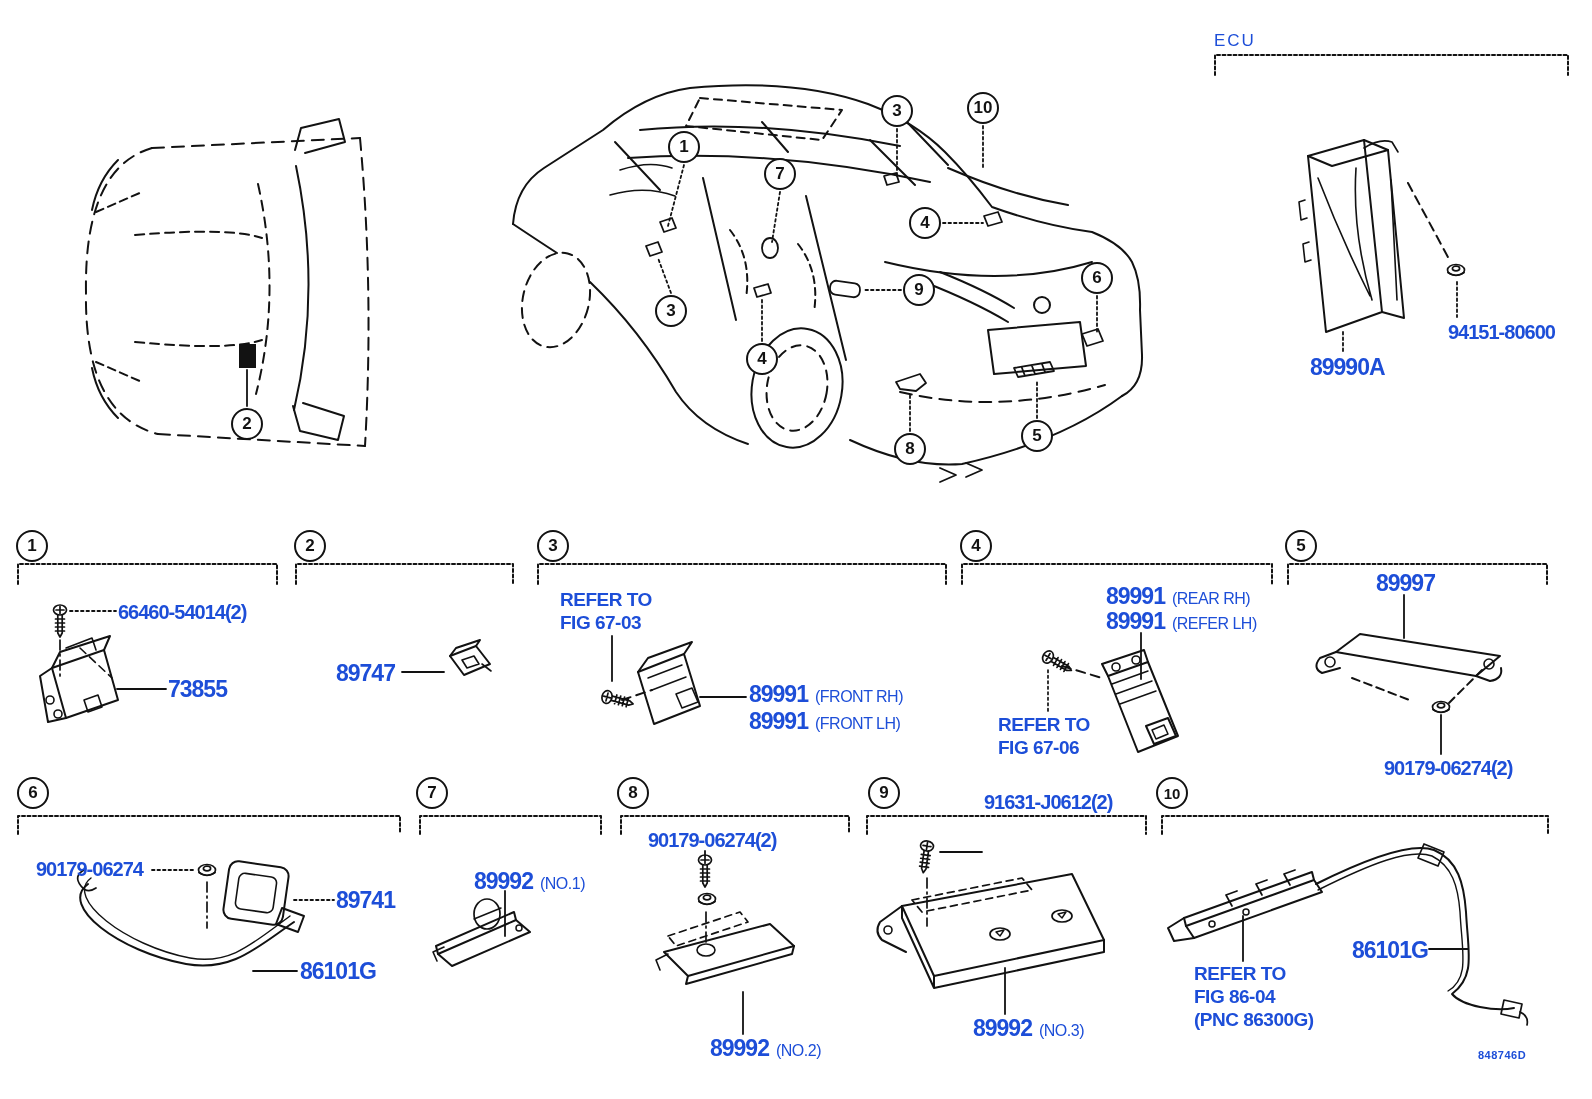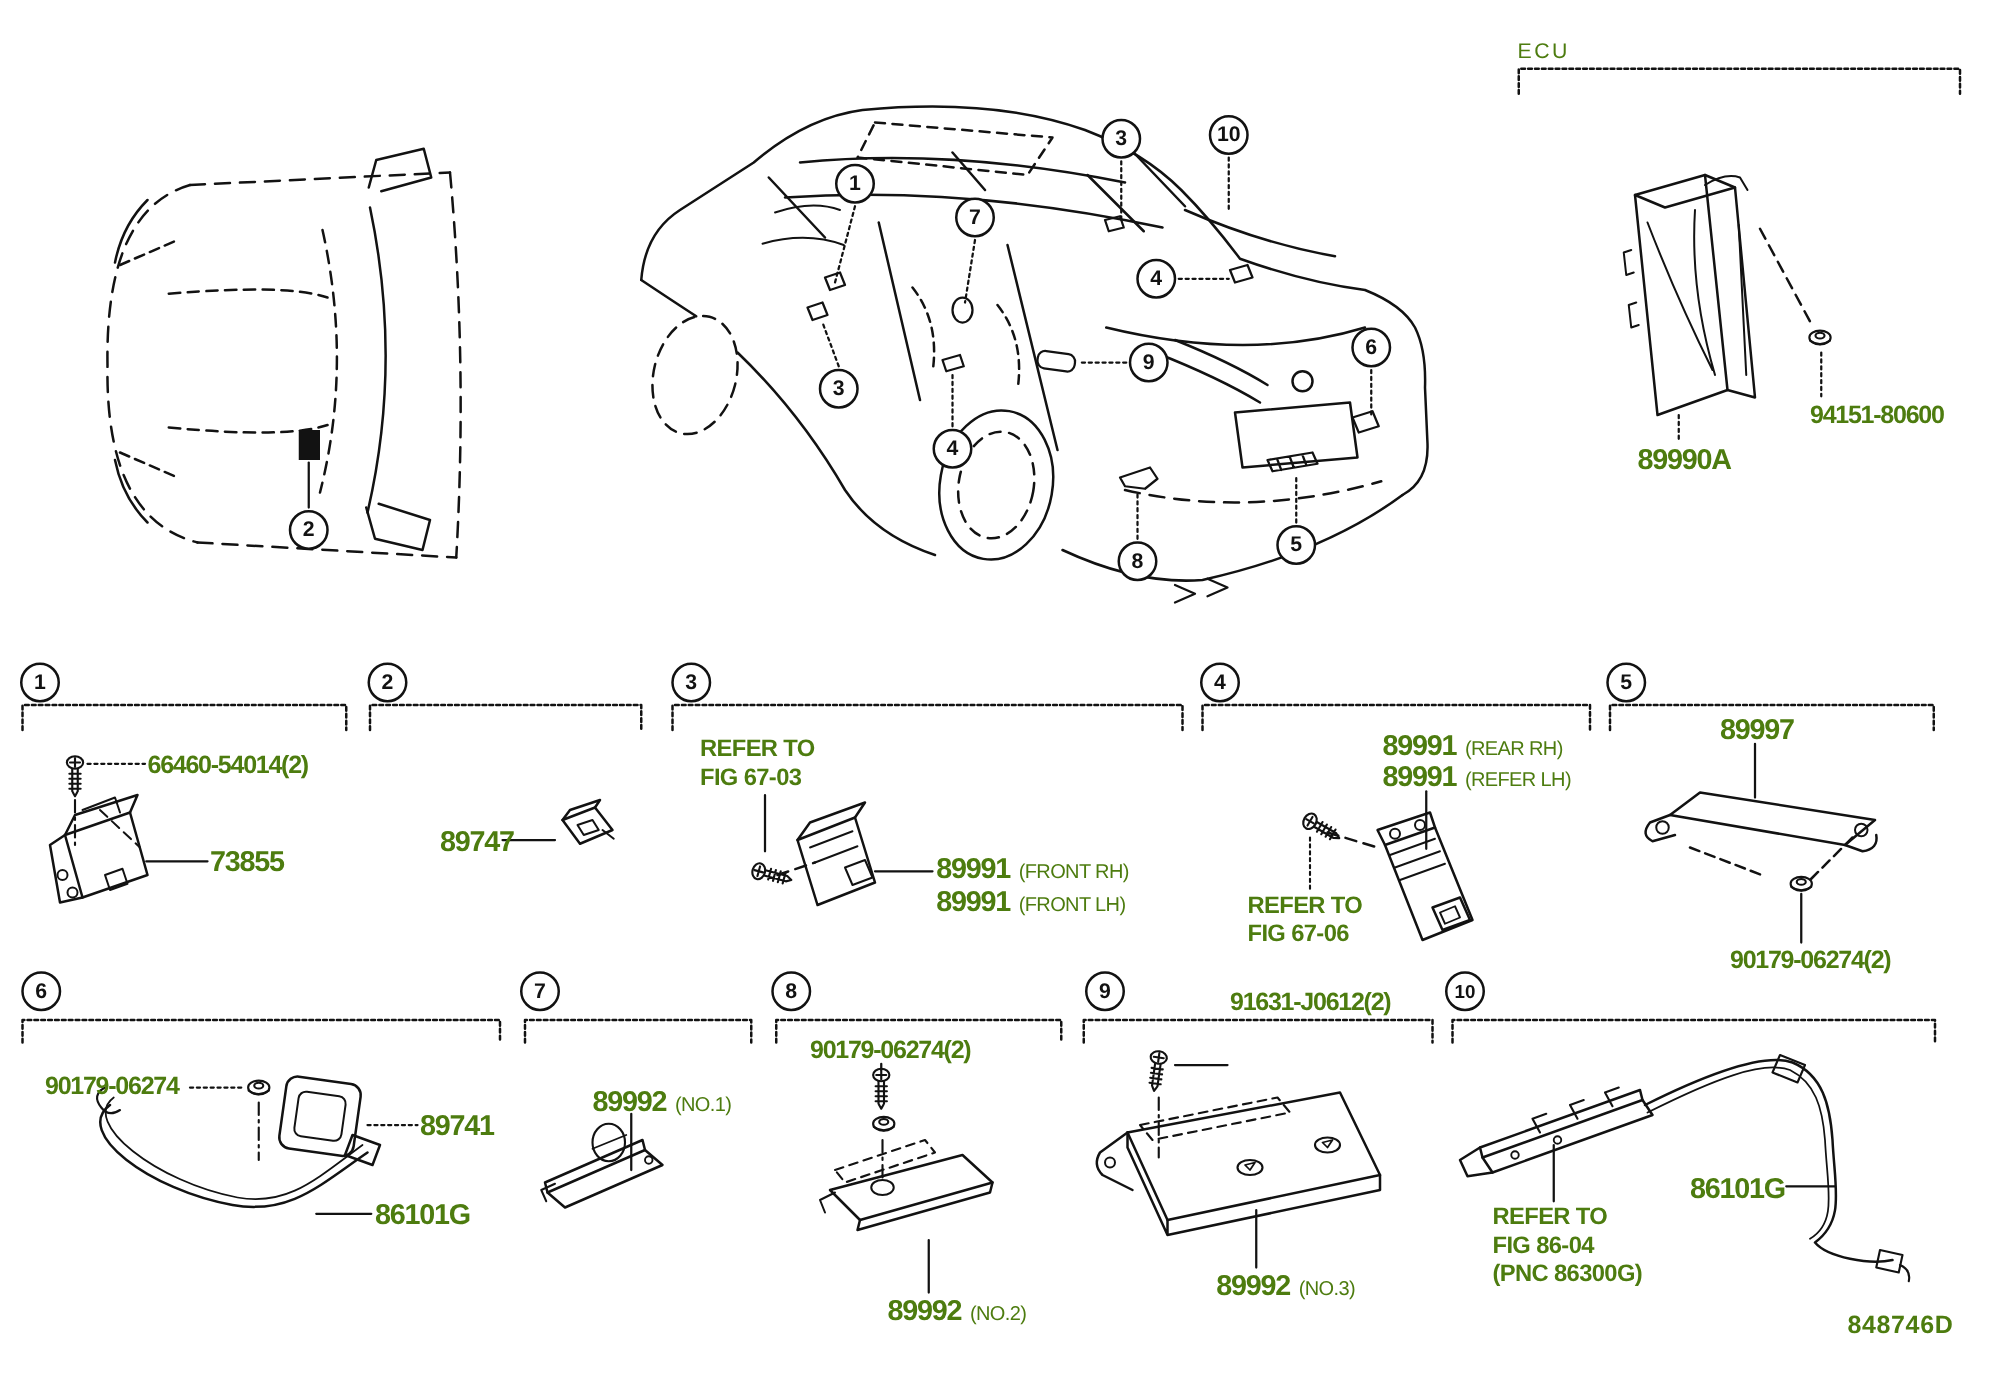--- a/index.html
+++ b/index.html
@@ -1,26 +1,26 @@
 <!DOCTYPE html>
 <html><head>
 <meta charset="utf-8">
 <style>
   html,body{margin:0;padding:0;background:#ffffff;}
   .page{position:relative;width:1592px;height:1099px;background:#fff;overflow:hidden;
         font-family:"Liberation Sans",sans-serif;color:#121212;}
   svg.art{position:absolute;left:0;top:0;}
   svg.art *{vector-effect:non-scaling-stroke;}
-  .pl{position:absolute;display:flex;align-items:baseline;gap:7px;white-space:nowrap;color:#4d7c0f;}
+  .pl{position:absolute;display:flex;align-items:baseline;gap:7px;white-space:nowrap;color:#1d4ed8;}
   .num{font-size:23px;font-weight:700;letter-spacing:-1px;}
   .small{font-size:20px;font-weight:700;letter-spacing:-1px;}
   .note{font-size:16px;font-weight:400;letter-spacing:-0.5px;}
   .refer{font-size:19px;font-weight:700;letter-spacing:-0.5px;}
   .ecuTitle{font-size:17px;font-weight:400;letter-spacing:2px;}
-  .figcode{font-size:20px;font-weight:700;letter-spacing:0.5px;}
+  .figcode{font-size:11px;font-weight:700;letter-spacing:0.5px;}
   .co{position:absolute;width:32px;height:32px;border:2.5px solid #121212;border-radius:50%;
       background:#fff;display:flex;align-items:center;justify-content:center;
       font-size:17px;font-weight:700;box-sizing:border-box;z-index:5;}
 </style>
 </head>
 <body>
 
 <div class="page">
 
 <svg class="art" width="1592" height="1099" viewBox="0 0 1592 1099" fill="none" stroke="#121212" stroke-width="2" stroke-linecap="round" stroke-linejoin="round">
@@ -326,21 +326,21 @@
       <span>10</span>
     </div>
 
   <div class="pl ecuTitle" style="left:1214px;top:31px">ECU</div>
   <div class="pl num" style="left:1310px;top:354px">89990A</div>
   <div class="pl small" style="left:1448px;top:321px">94151-80600</div>
 
   <div class="pl small" style="left:118px;top:601px">66460-54014(2)</div>
   <div class="pl num" style="left:168px;top:676px">73855</div>
 
-  <div class="pl num" style="left:352px;top:660px">89747</div>
+  <div class="pl num" style="left:336px;top:660px">89747</div>
 
   <div class="pl refer" style="left:560px;top:589px">REFER TO</div>
   <div class="pl refer" style="left:560px;top:612px">FIG 67-03</div>
   <div class="pl" style="left:749px;top:681px">
     <span class="num">89991</span>
     <span class="note">(FRONT RH)</span>
   </div>
   <div class="pl" style="left:749px;top:708px">
     <span class="num">89991</span>
     <span class="note">(FRONT LH)</span>

